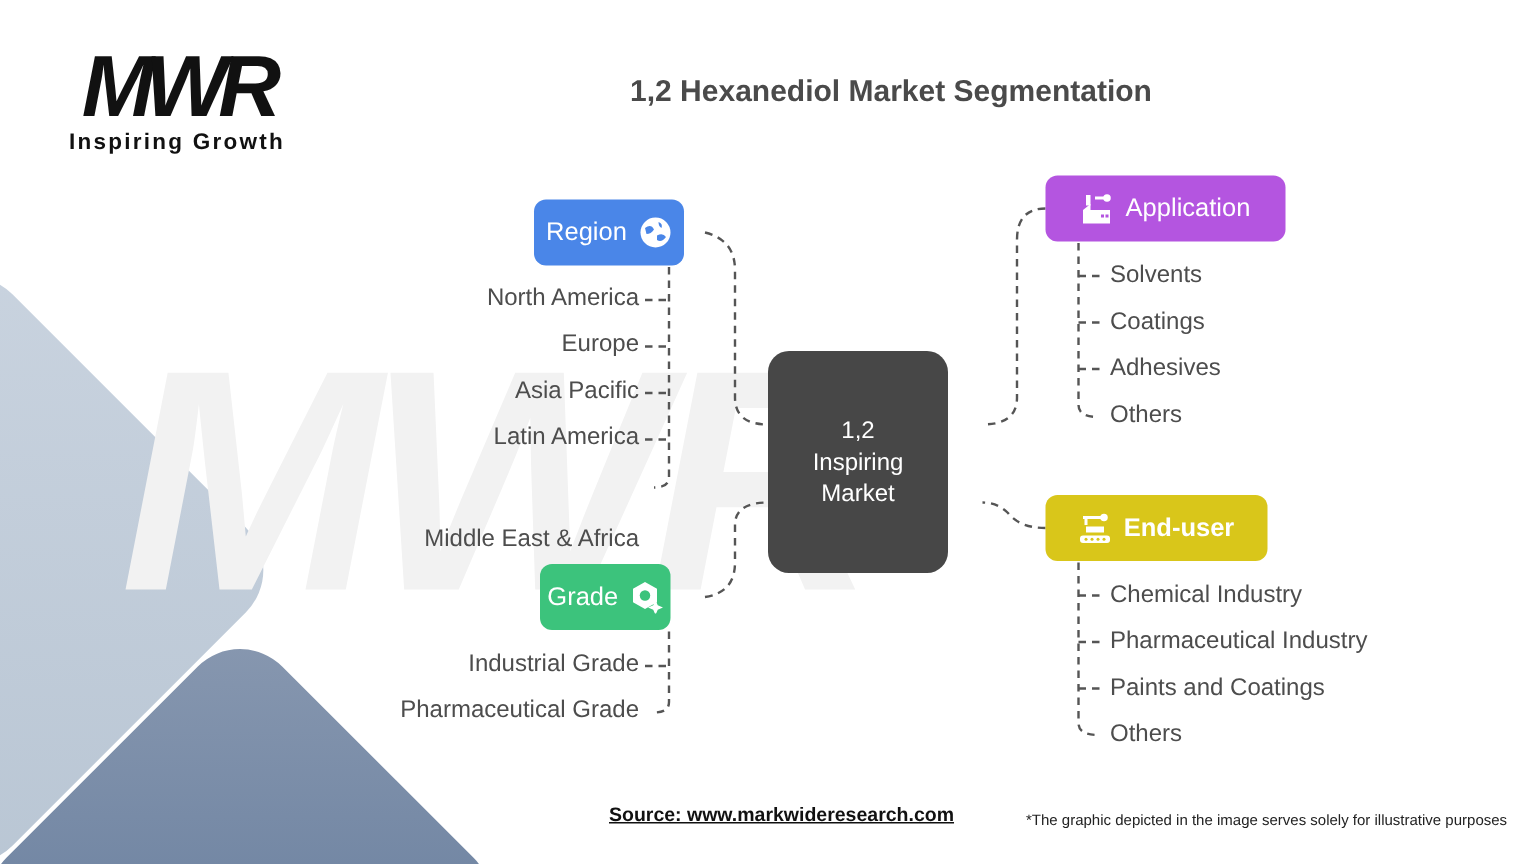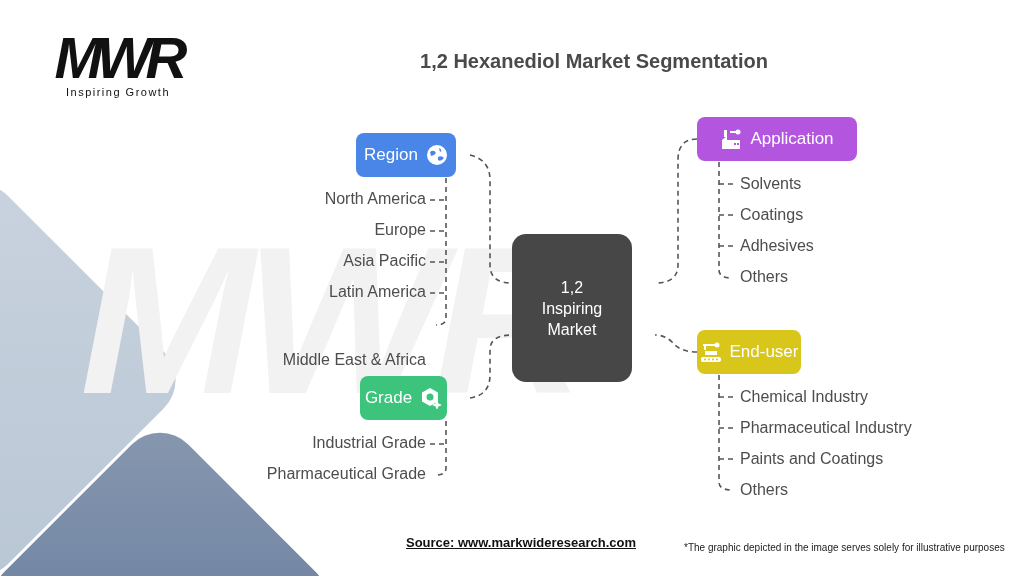--- a/index.html
+++ b/index.html
@@ -3,21 +3,21 @@
   <meta charset="utf-8">
   <style>
     html, body { margin:0; padding:0; }
     body { width:1024px; height:576px; position:relative; overflow:hidden; background:#ffffff; font-family:"Liberation Sans", sans-serif; }
     .bg-shape1 { position:absolute; left:-170px; top:230px; width:300px; height:300px; background:linear-gradient(135deg,#c9d3df,#b9c6d4); border-radius:40px; transform:rotate(45deg); }
     .bg-shape2 { position:absolute; left:30px; top:470px; width:260px; height:260px; background:linear-gradient(135deg,#8898b0,#5a7396); border-radius:40px; transform:rotate(45deg); }
     .watermark { position:absolute; left:80px; top:200px; font-size:210px; font-weight:bold; color:#f2f2f2; letter-spacing:-10px; font-style:italic; }
     .logo { position:absolute; left:38px; top:30px; width:160px; text-align:center; }
     .logo-mark { font-size:58px; font-weight:900; color:#111; letter-spacing:-6px; line-height:56px; font-style:italic; }
     .logo-name { font-size:14px; font-weight:bold; color:#111; margin-top:2px; }
-    .logo-tag { font-size:11px; font-weight:normal; color:#111; letter-spacing:1.5px; }
+    .logo-tag { font-size:15px; font-weight:bold; color:#111; letter-spacing:1.5px; }
     .title { position:absolute; left:0; width:1188px; top:50px; text-align:center; font-size:20px; font-weight:bold; color:#4a4a4a; }
     svg.lines { position:absolute; left:0; top:0; }
     .cat { position:absolute; height:44px; border-radius:8px; color:#fff; font-size:17px; display:flex; align-items:center; justify-content:center; gap:8px; }
     .cat .icon { width:22px; height:22px; display:inline-flex; align-items:center; justify-content:center; }
     .center { position:absolute; left:512px; top:234px; width:120px; height:148px; background:#474747; border-radius:14px; color:#fff; font-size:16px; display:flex; align-items:center; justify-content:center; text-align:center; line-height:21px; }
     .item { position:absolute; font-size:16px; color:#4d4d4d; white-space:nowrap; }
     .item.r { text-align:center; }
     .source { position:absolute; left:406px; top:535px; font-size:13px; font-weight:bold; color:#111;text-decoration:underline; }
     .note { position:absolute; left:684px; top:542px; font-size:10px; color:#222; }
   </style>
@@ -106,21 +106,21 @@
         <rect x="17" y="15" width="2" height="2" fill="#b455e0"></rect>
       </svg>
   </span>
   <span>Application</span>
 </div>
 <div class="item" style="left:740px;top:175px;">Solvents</div>
 <div class="item" style="left:740px;top:206px;">Coatings</div>
 <div class="item" style="left:740px;top:237px;">Adhesives</div>
 <div class="item" style="left:740px;top:268px;">Others</div>
 
-<div class="cat" style="left:697px;top:330px;width:104px;background:#d9c61a;">
+<div class="cat" style="left:697px;top:330px;width:148px;background:#d9c61a;font-weight:bold;">
   <span class="icon">
     <svg width="22" height="22" viewBox="0 0 22 22">
         <rect x="3" y="3" width="12" height="2" fill="#fff"></rect>
         <circle cx="17" cy="4" r="2.5" fill="#fff"></circle>
         <rect x="4" y="3" width="2" height="6" fill="#fff"></rect>
         <rect x="5" y="10" width="12" height="4" fill="#fff"></rect>
         <rect x="1" y="16" width="20" height="5" rx="2" fill="#fff"></rect>
         <circle cx="5" cy="18.5" r="1" fill="#d9c61a"></circle>
         <circle cx="9" cy="18.5" r="1" fill="#d9c61a"></circle>
         <circle cx="13" cy="18.5" r="1" fill="#d9c61a"></circle>

